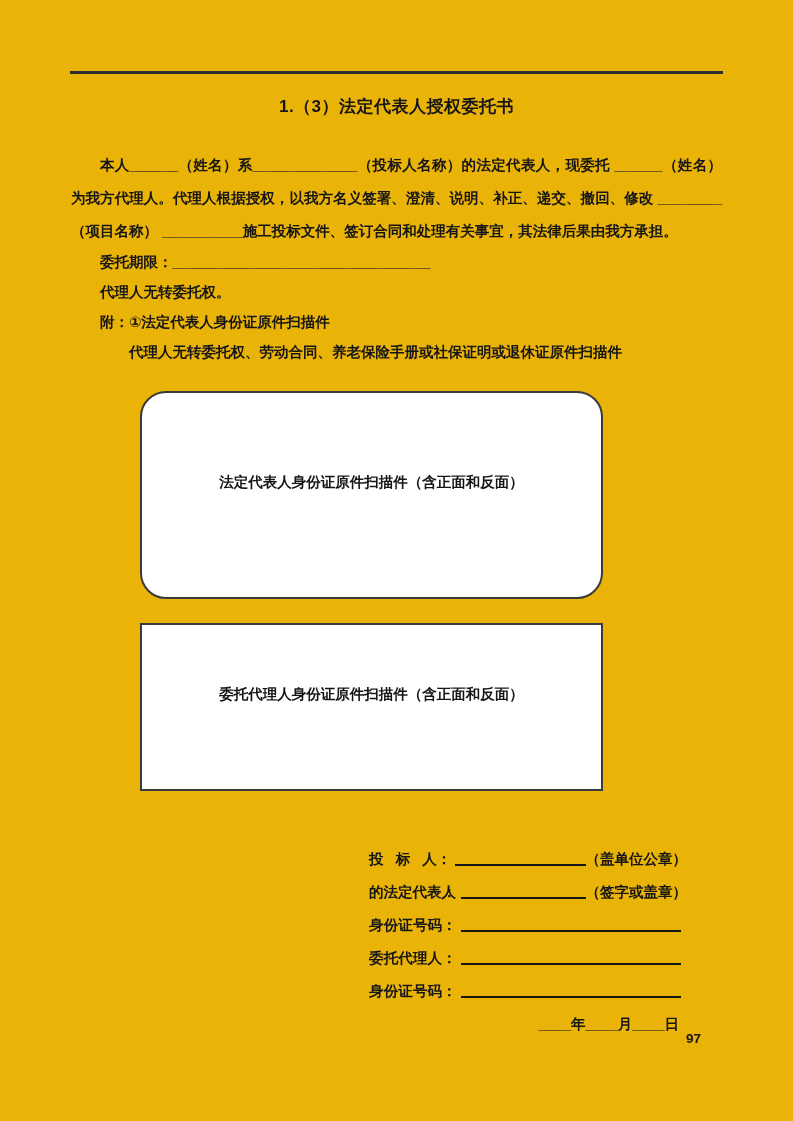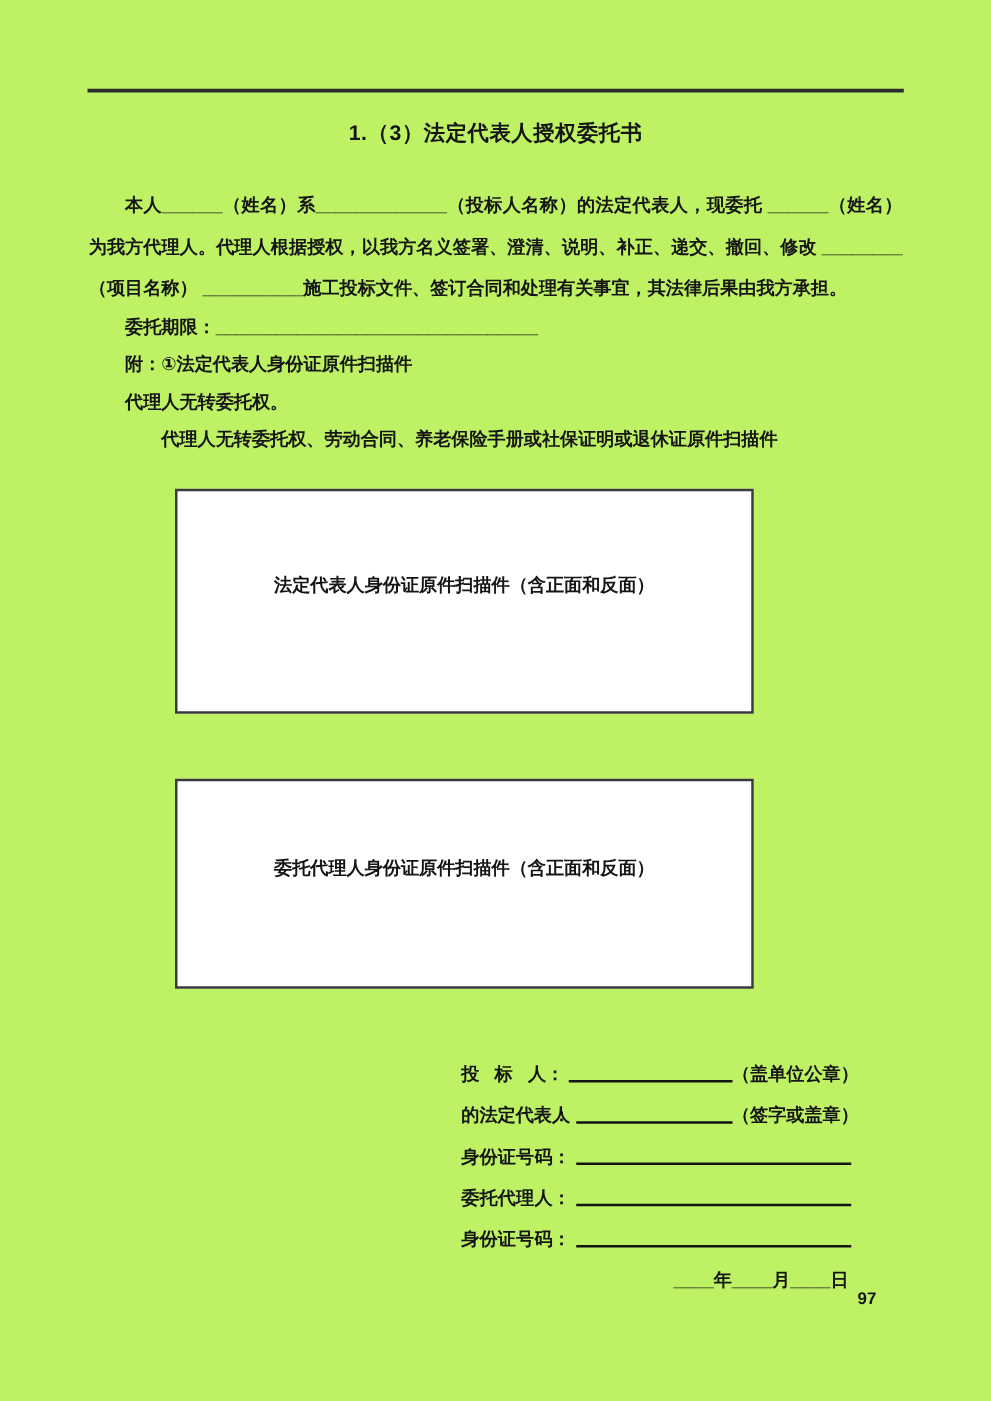--- a/index.html
+++ b/index.html
@@ -1,19 +1,19 @@
 <!DOCTYPE html>
 <html><head>
 <meta charset="utf-8">
 <style>
   html,body{margin:0;padding:0;background:#ffffff;}
   .page{
     position:relative;
     width:793px;height:1121px;
-    background:#bef264;
+    background:#eab308;
     font-family:"Liberation Sans","DejaVu Sans",sans-serif;
     font-weight:700;
     color:#151515;
     overflow:hidden;
   }
   .top-rule{
     position:absolute;left:70px;top:71px;
     width:653px;height:3px;background:#2d2d2d;
   }
   .doc-title{
@@ -32,21 +32,21 @@
   }
   .terms .t-line{padding-left:2em;}
   .terms .t-line.deep{padding-left:4em;}
   .scan-box{
     position:absolute;left:140px;width:463px;
     border:2px solid #3a3a3a;background:#ffffff;
     display:flex;align-items:center;justify-content:center;
     padding-bottom:26px;box-sizing:border-box;
     font-size:14.5px;
   }
-  .scan-box.box1{top:391px;height:180px;}
+  .scan-box.box1{top:391px;height:208px;border-radius:26px;}
   .scan-box.box2{top:599px;height:168px;margin-top:24px;}
   .signature{
     position:absolute;left:369px;top:836px;width:318px;
     font-size:14.5px;
   }
   .sig-row{
     display:flex;align-items:flex-end;
     height:33px;white-space:nowrap;
   }
   .sig-lab{
@@ -77,22 +77,22 @@
 <div class="page">
 
   <div class="top-rule"></div>
 
   <div class="doc-title">1.（3）法定代表人授权委托书</div>
 
   <div class="main-paragraph">本人______（姓名）系_____________（投标人名称）的法定代表人，现委托 ______（姓名）为我方代理人。代理人根据授权，以我方名义签署、澄清、说明、补正、递交、撤回、修改 ________（项目名称） __________施工投标文件、签订合同和处理有关事宜，其法律后果由我方承担。</div>
 
   <div class="terms">
     <div class="t-line">委托期限：________________________________</div>
+    <div class="t-line">代理人无转委托权。</div>
     <div class="t-line">附：①法定代表人身份证原件扫描件</div>
-    <div class="t-line">代理人无转委托权。</div>
     <div class="t-line deep">代理人无转委托权、劳动合同、养老保险手册或社保证明或退休证原件扫描件</div>
   </div>
 
   <div class="scan-box box1">
     <span>法定代表人身份证原件扫描件（含正面和反面）</span>
   </div>
 
   <div class="scan-box box2">
     <span>委托代理人身份证原件扫描件（含正面和反面）</span>
   </div>

